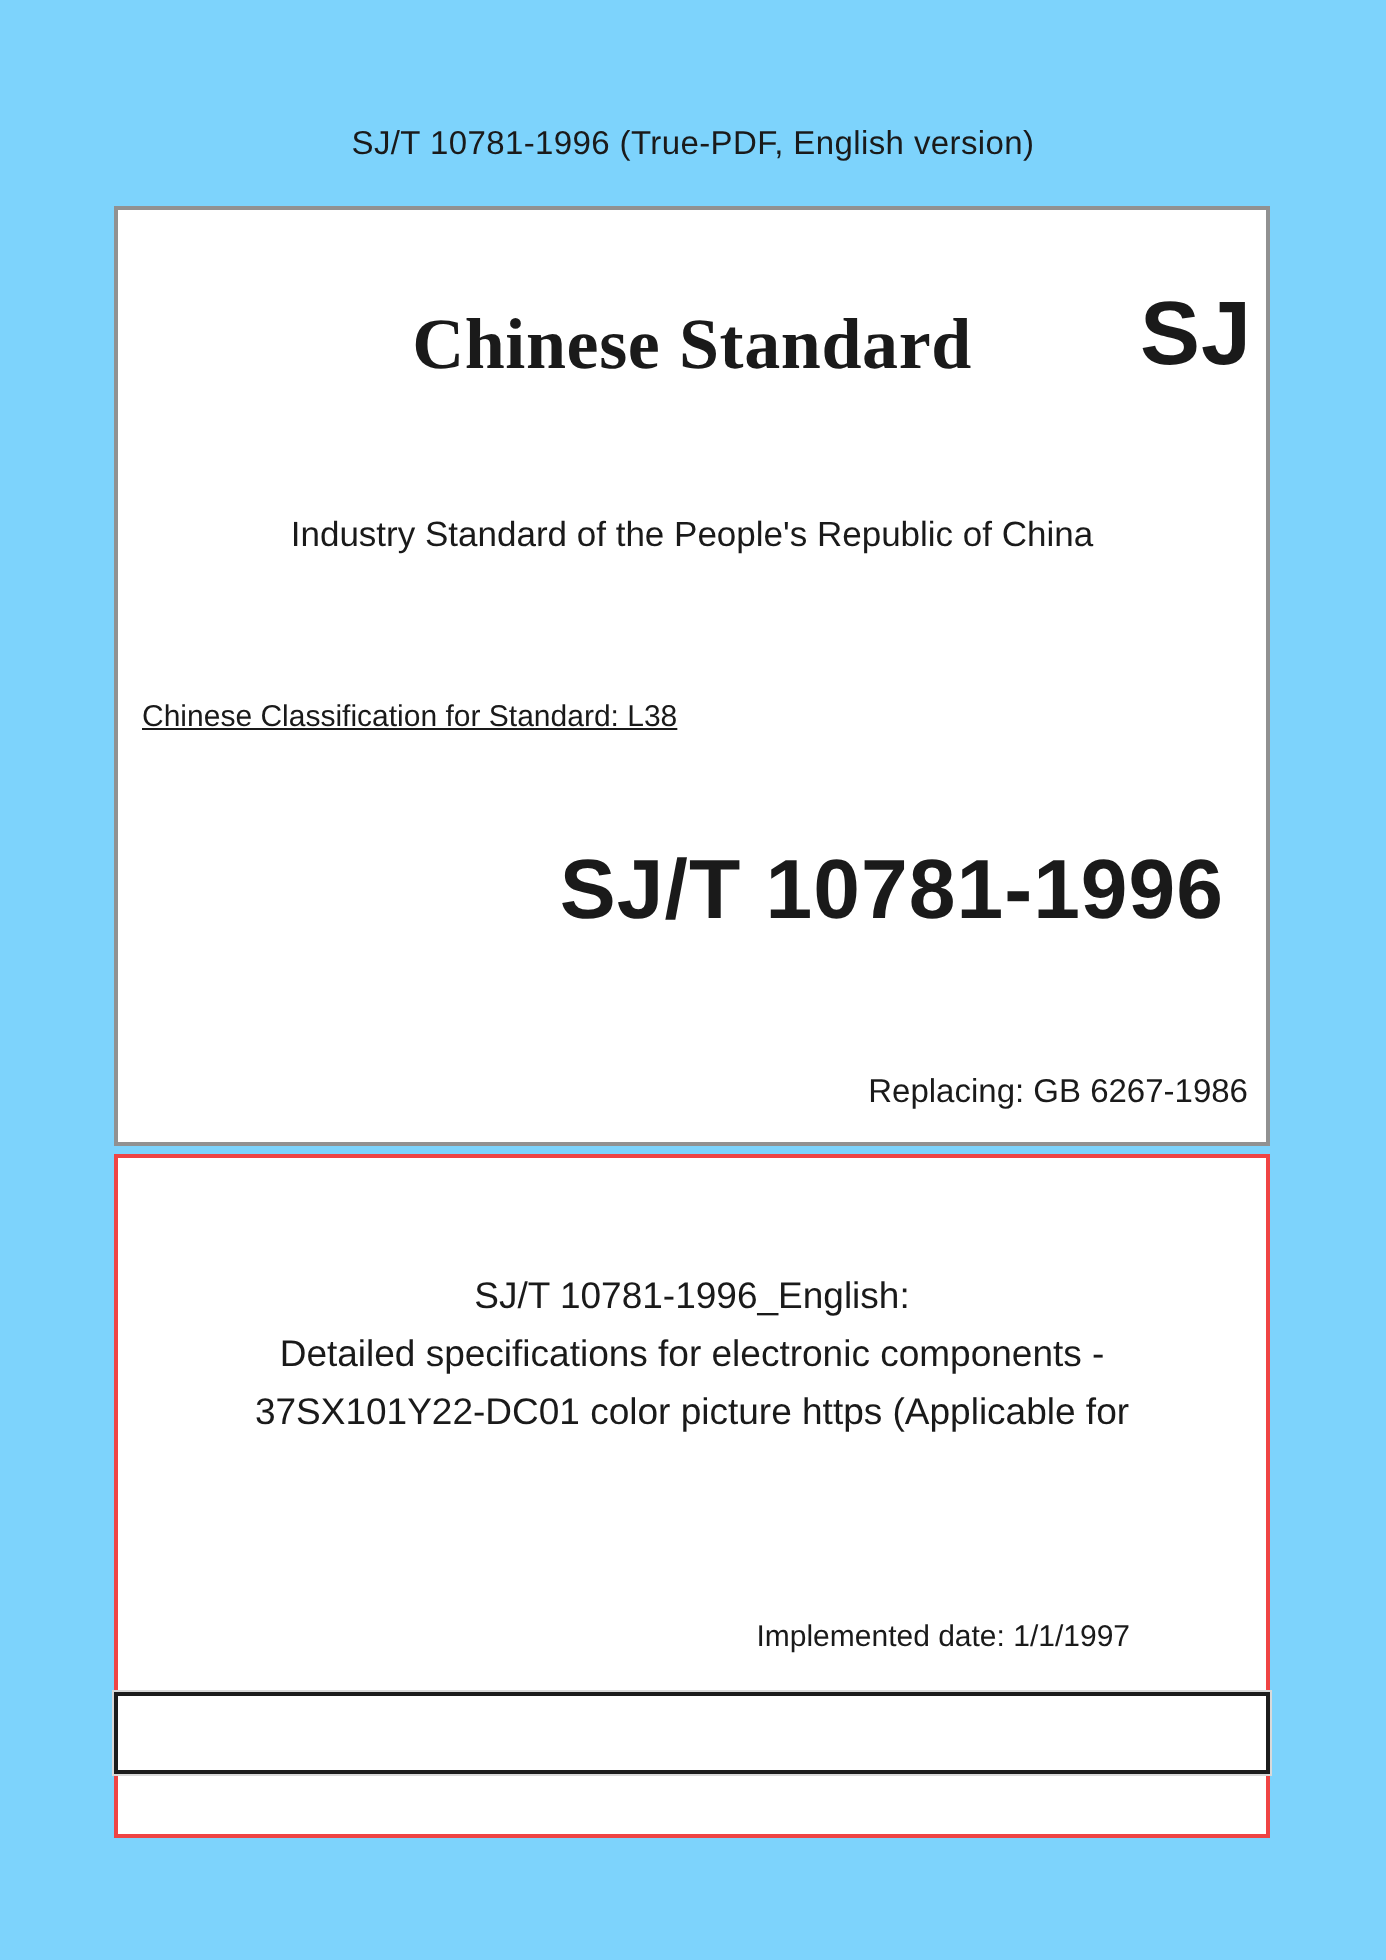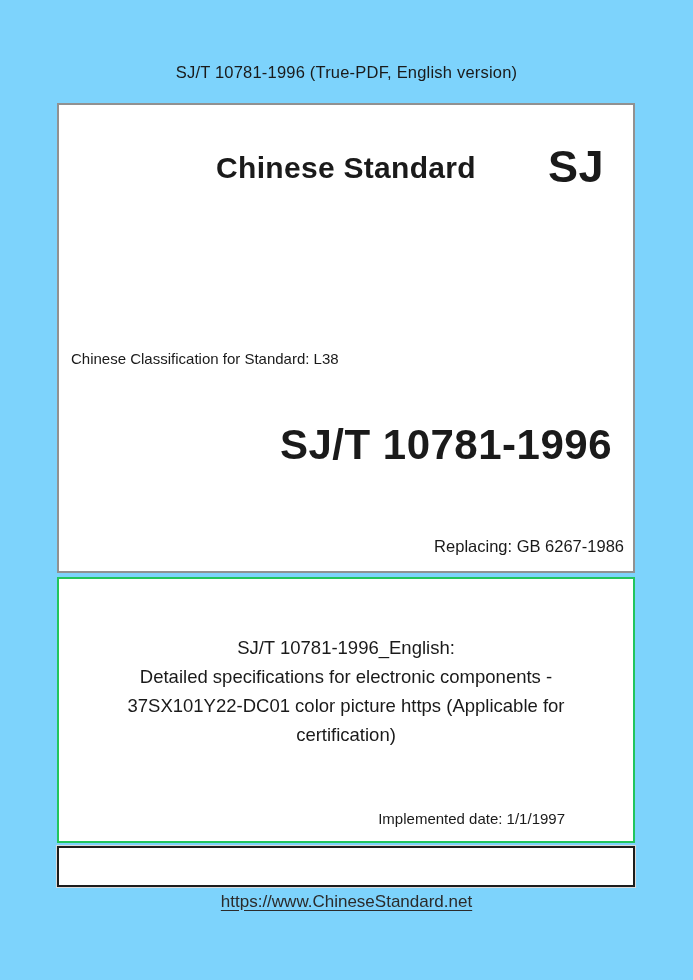--- a/index.html
+++ b/index.html
@@ -32,43 +32,44 @@
     box-sizing: border-box;
     background: #ffffff;
   }
   .box-main {
     top: 103px;
     height: 470px;
     border: 2px solid #919191;
   }
   .box-details {
     top: 577px;
-    height: 266px;
-    border: 2px solid #22c55e;
+    height: 342px;
+    border: 2px solid #ef4444;
   }
   .box-empty {
     top: 846px;
     height: 41px;
     border: 2px solid #1c1c1c;
     box-shadow: 0 0 0 1px #d9d9d9;
   }
   .cover-title {
     position: absolute;
     top: 46px;
     left: 0;
     width: 100%;
     text-align: center;
-    font-size: 30px;
+    font-size: 36px;
     font-weight: bold;
     letter-spacing: 0.3px;
+    font-family: Liberation Serif, serif;
   }
   .cover-logo {
     position: absolute;
     top: 36px;
-    right: 29px;
+    right: 7px;
     font-size: 45px;
     font-weight: bold;
     letter-spacing: 0.5px;
   }
   .cover-subtitle1 {
     position: absolute;
     top: 152px;
     left: 0;
     width: 100%;
     text-align: center;
@@ -80,20 +81,21 @@
     left: 0;
     width: 100%;
     text-align: center;
     font-size: 17.5px;
   }
   .cover-classification {
     position: absolute;
     top: 245px;
     left: 12px;
     font-size: 15px;
+    text-decoration: underline;
   }
   .cover-standard-number {
     position: absolute;
     top: 316px;
     right: 21px;
     font-size: 42px;
     font-weight: bold;
     letter-spacing: 0.5px;
   }
   .cover-replacing {
@@ -134,34 +136,31 @@
 </head>
 <body>
 
 <div class="page">
 
   <div class="doc-header">SJ/T 10781-1996 (True-PDF, English version)</div>
 
   <div class="box box-main">
     <div class="cover-title">Chinese Standard</div>
     <div class="cover-logo">SJ</div>
+    <div class="cover-subtitle1">Industry Standard of the People's Republic of China</div>
     <div class="cover-classification">Chinese Classification for Standard: L38</div>
     <div class="cover-standard-number">SJ/T 10781-1996</div>
     <div class="cover-replacing">Replacing: GB 6267-1986</div>
   </div>
 
   <div class="box box-details">
     <div class="details-title">
       <div>SJ/T 10781-1996_English:</div>
       <div>Detailed specifications for electronic components -</div>
       <div>37SX101Y22-DC01 color picture https (Applicable for</div>
-      <div>certification)</div>
     </div>
     <div class="details-date">Implemented date: 1/1/1997</div>
   </div>
 
   <div class="box box-empty"></div>
 
-  <div class="doc-footer">
-    <a href="#">https://www.ChineseStandard.net</a>
-  </div>
 
 </div>
 
 </body></html>

